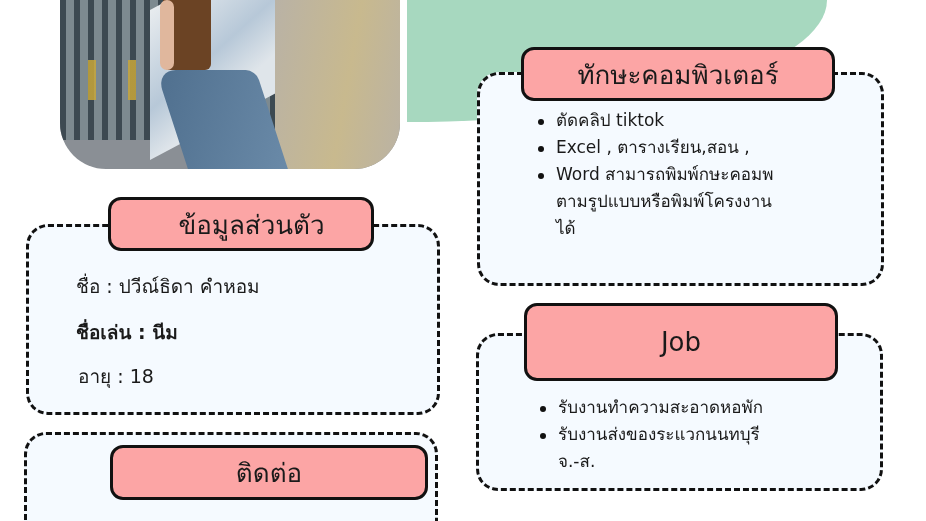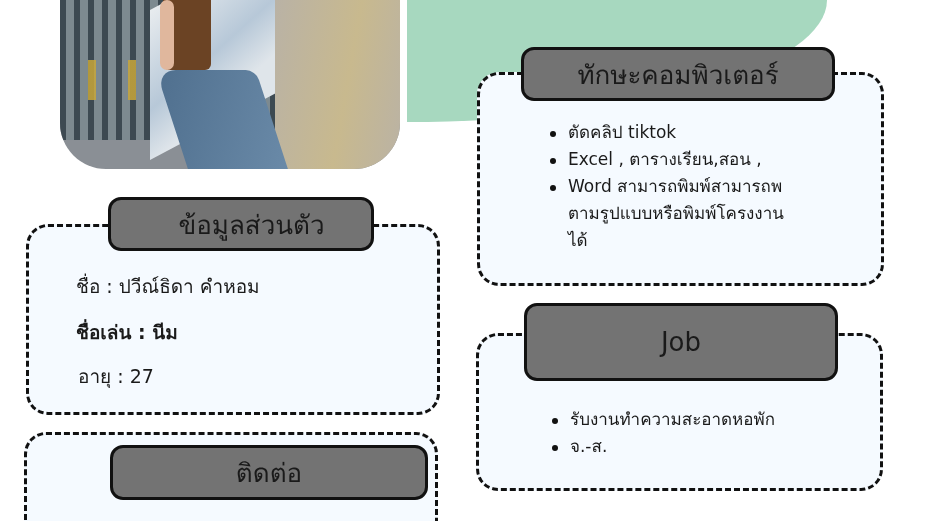--- a/index.html
+++ b/index.html
@@ -52,28 +52,28 @@
     position:absolute; left:100px; top:10px; width:14px; height:70px;
     background:#e0b79d; border-radius:7px;
   }
 
   .card {
     position:absolute; background:#f5faff;
     border:3px dashed #111; border-radius:22px;
     box-sizing:border-box;
   }
   .pill {
-    position:absolute; background:#737373;
+    position:absolute; background:#fca5a5;
     border:3px solid #111; border-radius:13px;
     box-sizing:border-box;
     display:flex; align-items:center; justify-content:center;
     font-size:26px; color:#1a1a1a;
   }
   .info-line { position:absolute; font-size:19px; color:#1a1a1a; white-space:nowrap; }
-  ul.bullets { list-style:none; margin:12px; padding:0; position:absolute; }
+  ul.bullets { list-style:none; margin:0; padding:0; position:absolute; }
   ul.bullets li { position:relative; font-size:17px; line-height:27px; padding-left:20px; }
   ul.bullets li::before {
     content:""; position:absolute; left:2px; top:12px; width:6px; height:6px;
     border-radius:50%; background:#111;
   }
   ul.bullets li .cont { display:block; }
   ul.bullets li .cont.outdent { margin-left:-10px; }
 </style>
 </head>
 <body>
@@ -89,49 +89,50 @@
   <div class="person-top"></div>
   <div class="person-arm"></div>
 </div>
 
 <div class="card" style="left:26px; top:224px; width:414px; height:191px;"></div>
 <div class="pill" style="left:108px; top:197px; width:266px; height:54px;padding-left:21px;">
   <span>ข้อมูลส่วนตัว</span>
 </div>
 <div class="info-line" style="left:76px; top:271px;">ชื่อ : ปวีณ์ธิดา คำหอม</div>
 <div class="info-line" style="left:76px; top:317px;font-weight:bold;">ชื่อเล่น : นีม</div>
-<div class="info-line" style="left:78px; top:361px;">อายุ : 27</div>
+<div class="info-line" style="left:78px; top:361px;">อายุ : 18</div>
 
 <div class="card" style="left:24px; top:432px; width:414px; height:120px;"></div>
 <div class="pill" style="left:110px; top:445px; width:318px; height:55px;">
   <span>ติดต่อ</span>
 </div>
 
 <div class="card" style="left:477px; top:72px; width:407px; height:214px;"></div>
 <div class="pill" style="left:521px; top:47px; width:314px; height:54px;">
   <span>ทักษะคอมพิวเตอร์</span>
 </div>
 <ul class="bullets" style="left:536px; top:107px; width:330px;">
   <li>
     <span>ตัดคลิป tiktok</span>
   </li>
   <li>
     <span class="cont">Excel , ตารางเรียน,สอน ,</span>
   </li>
   <li>
-    <span class="cont">Word สามารถพิมพ์สามารถพ</span>
+    <span class="cont">Word สามารถพิมพ์กษะคอมพ</span>
     <span class="cont">ตามรูปแบบหรือพิมพ์โครงงาน</span>
     <span class="cont">ได้</span>
   </li>
 </ul>
 
 <div class="card" style="left:476px; top:333px; width:407px; height:158px;"></div>
 <div class="pill" style="left:524px; top:303px; width:314px; height:78px;text-align:center;">
   <span>Job</span>
 </div>
 <ul class="bullets" style="left:538px; top:394px; width:320px;">
   <li>
     <span>รับงานทำความสะอาดหอพัก</span>
   </li>
   <li>
+    <span class="cont">รับงานส่งของระแวกนนทบุรี</span>
     <span class="cont">จ.-ส.</span>
   </li>
 </ul>
 
 </body></html>

